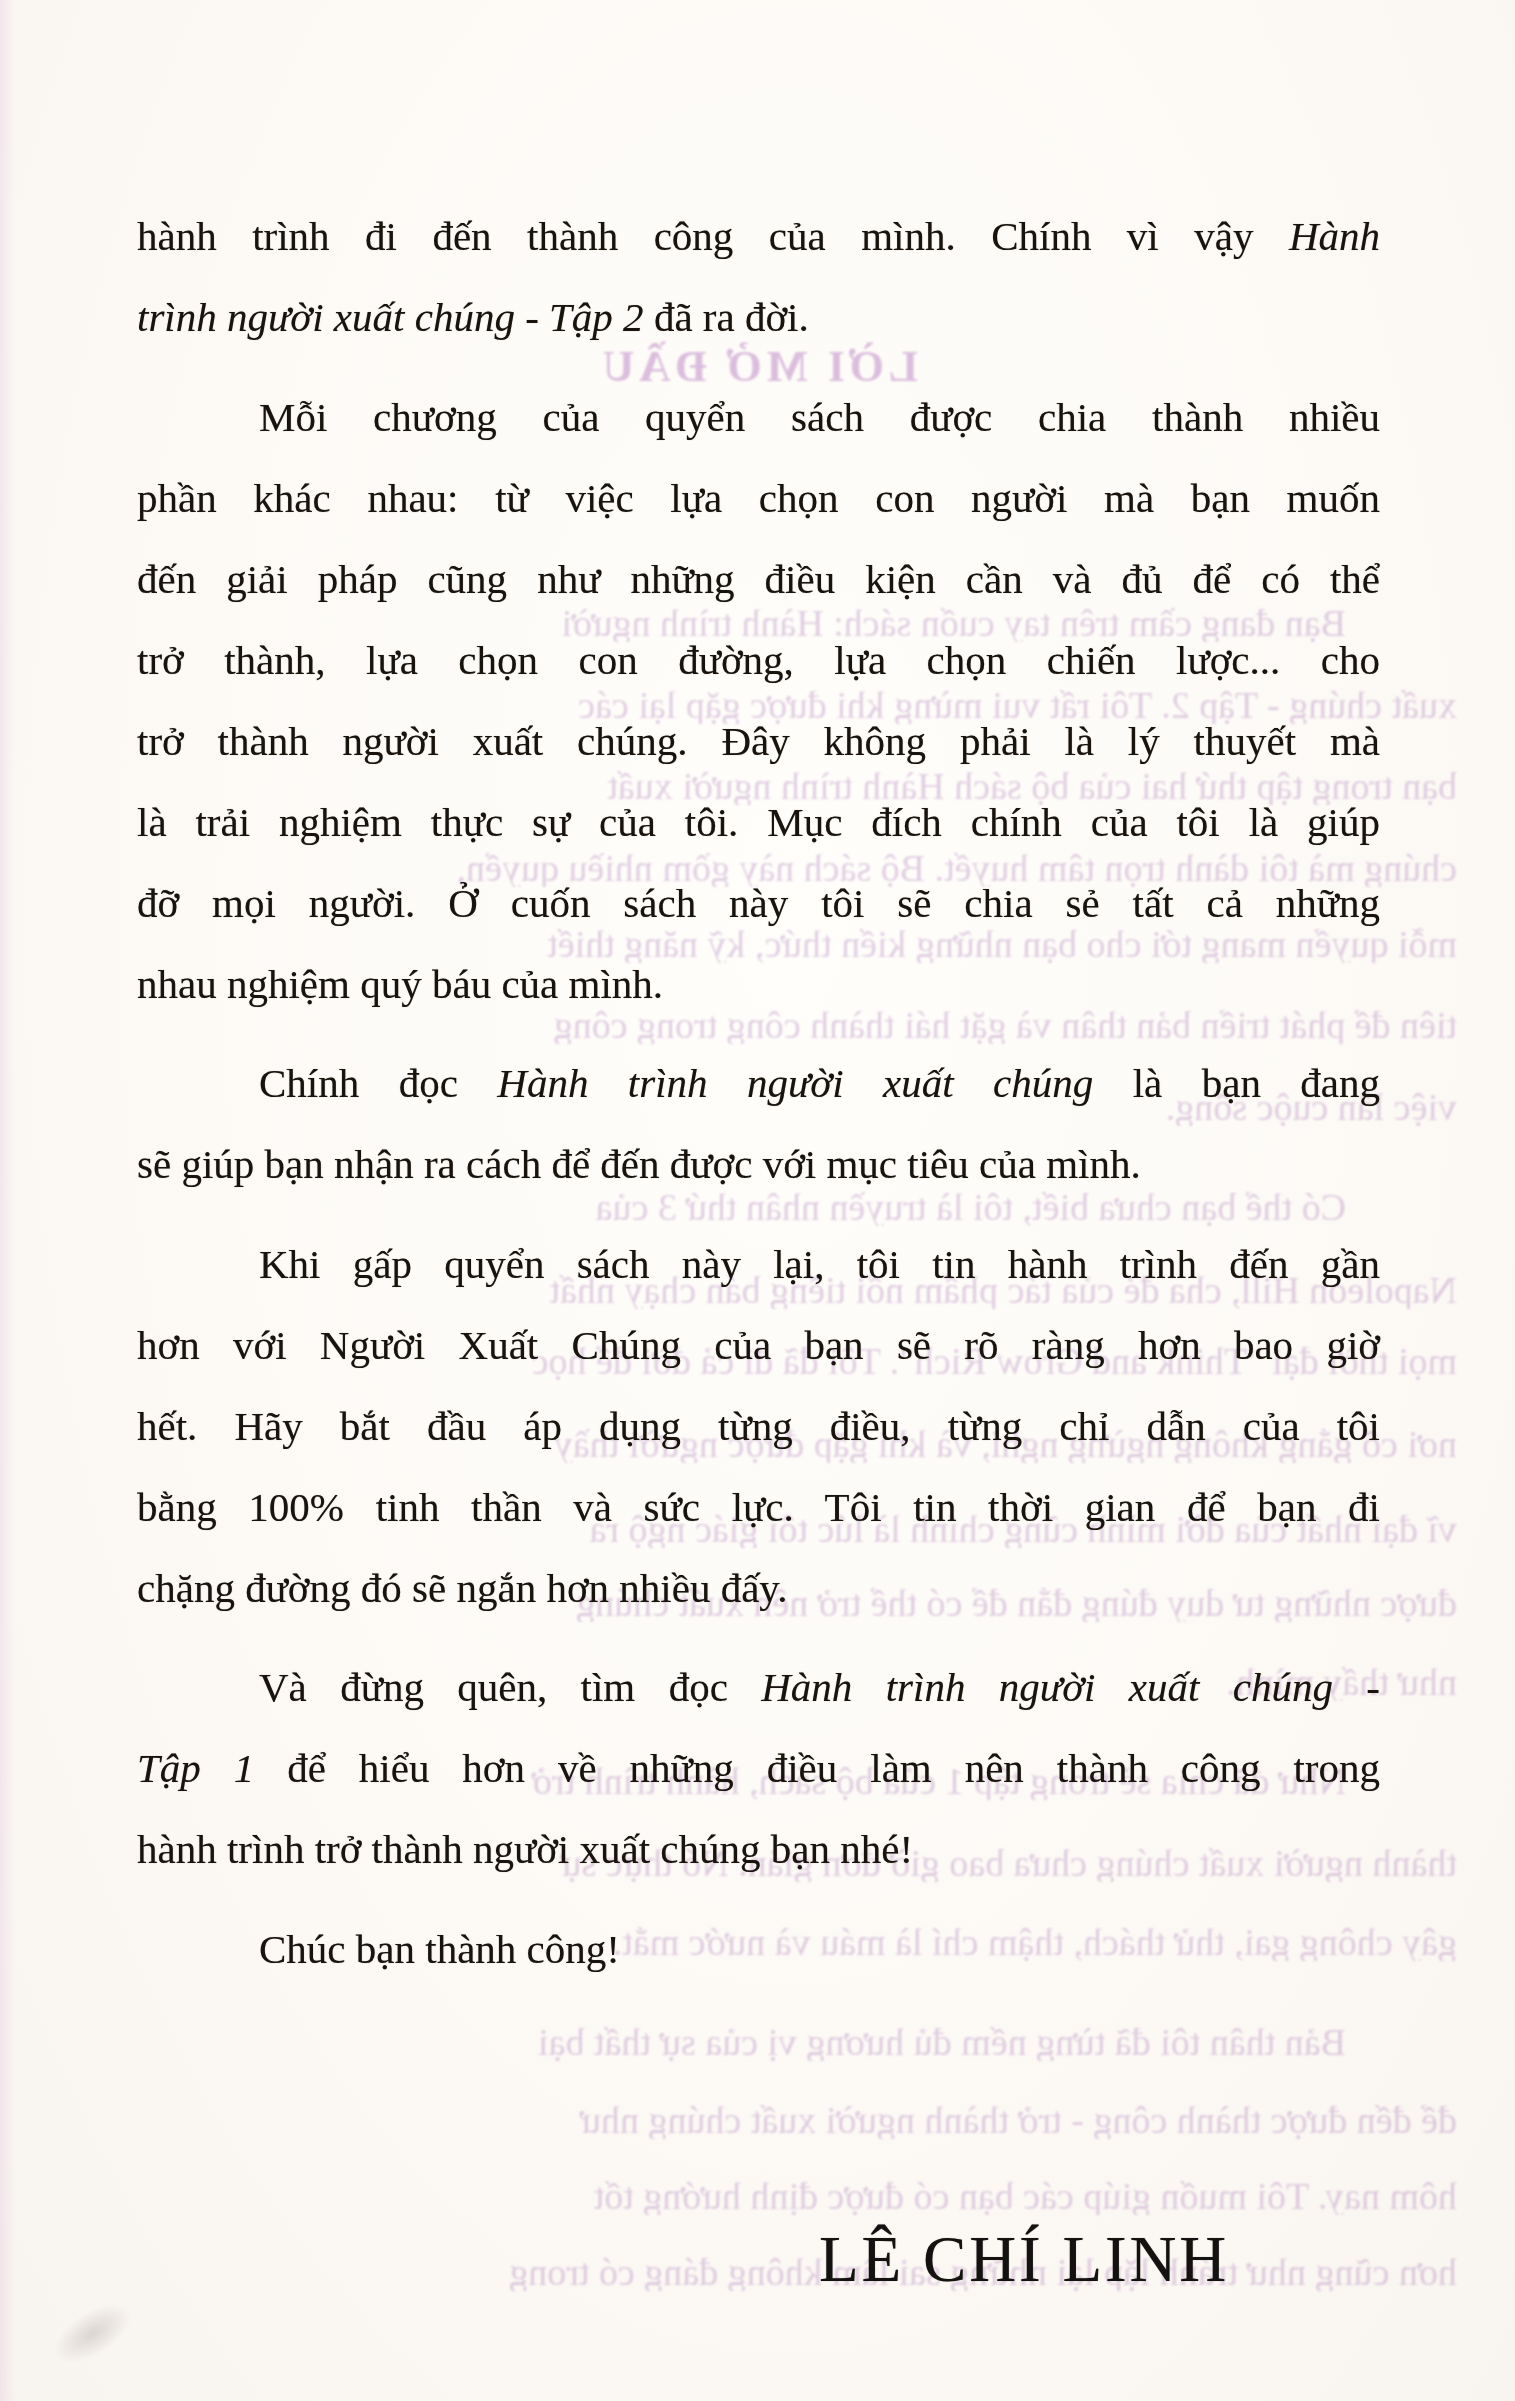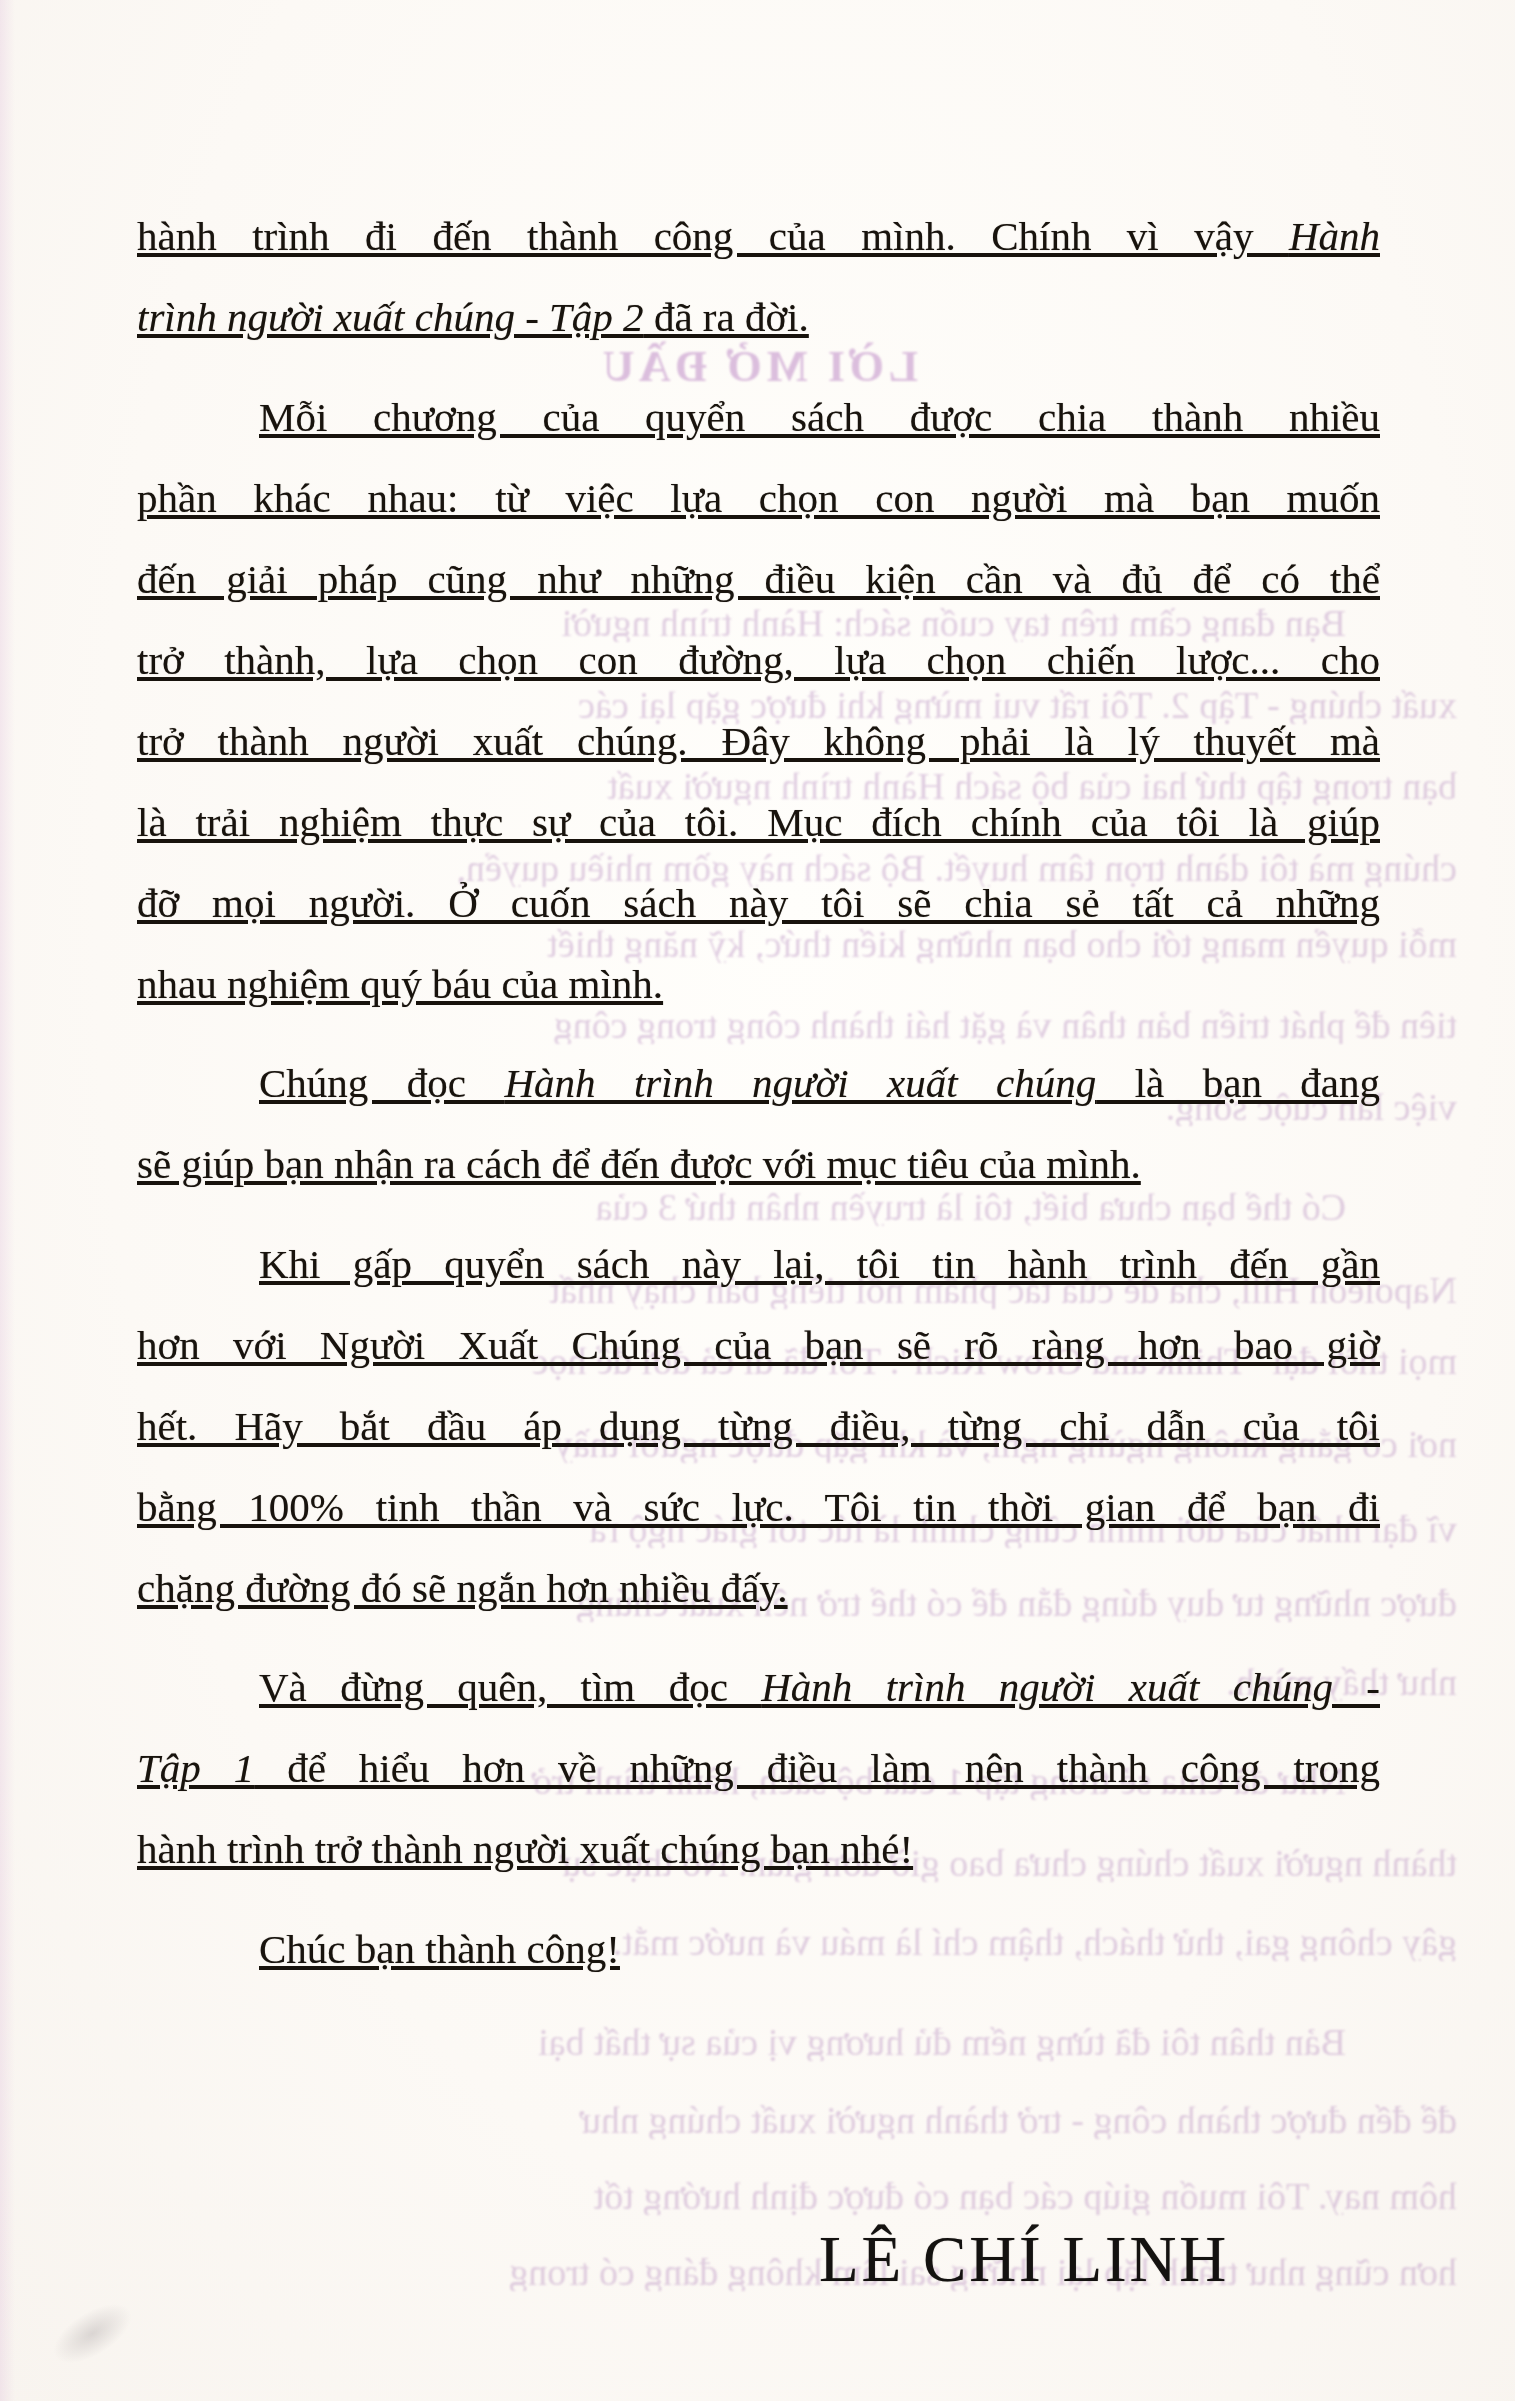--- a/index.html
+++ b/index.html
@@ -6,21 +6,20 @@
   .page{
     position:relative;width:1516px;height:2401px;overflow:hidden;
     background:radial-gradient(ellipse at 52% 38%, #fffefb 0%, #fcf9f5 62%, #f8f4ef 100%);
     font-family:"Liberation Serif","DejaVu Serif",serif;
   }
   
   .text-block{
     position:absolute;left:137px;top:196px;width:1243px;
     font-size:41px;line-height:81px;color:#18130d;
     text-shadow:0 0 0.9px rgba(25,18,10,0.45);
-    text-decoration:underline;
   }
   .para{margin:0;}
   .para + .para{margin-top:18.5px;}
   .line{text-align:justify;text-align-last:justify;}
   .line.end{text-align-last:left;}
   .line.ind{text-indent:122px;}
   .it{font-style:italic;}
   
   .signature{
     position:absolute;left:819px;top:2222px;
@@ -93,21 +92,21 @@
         <div class="line ind"><span>Mỗi chương của quyển sách được chia thành nhiều</span></div>
         <div class="line"><span>phần khác nhau: từ việc lựa chọn con người mà bạn muốn</span></div>
         <div class="line"><span>đến giải pháp cũng như những điều kiện cần và đủ để có thể</span></div>
         <div class="line"><span>trở thành, lựa chọn con đường, lựa chọn chiến lược... cho</span></div>
         <div class="line"><span>trở thành người xuất chúng. Đây không phải là lý thuyết mà</span></div>
         <div class="line"><span>là trải nghiệm thực sự của tôi. Mục đích chính của tôi là giúp</span></div>
         <div class="line"><span>đỡ mọi người. Ở cuốn sách này tôi sẽ chia sẻ tất cả những</span></div>
         <div class="line end"><span>nhau nghiệm quý báu của mình.</span></div>
       </div>
       <div class="para">
-        <div class="line ind"><span>Chúng đọc </span><span class="it">Hành trình người xuất chúng</span><span> là bạn đang</span></div>
+        <div class="line ind"><span>Chính đọc </span><span class="it">Hành trình người xuất chúng</span><span> là bạn đang</span></div>
         <div class="line end"><span>sẽ giúp bạn nhận ra cách để đến được với mục tiêu của mình.</span></div>
       </div>
       <div class="para">
         <div class="line ind"><span>Khi gấp quyển sách này lại, tôi tin hành trình đến gần</span></div>
         <div class="line"><span>hơn với Người Xuất Chúng của bạn sẽ rõ ràng hơn bao giờ</span></div>
         <div class="line"><span>hết. Hãy bắt đầu áp dụng từng điều, từng chỉ dẫn của tôi</span></div>
         <div class="line"><span>bằng 100% tinh thần và sức lực. Tôi tin thời gian để bạn đi</span></div>
         <div class="line end"><span>chặng đường đó sẽ ngắn hơn nhiều đấy.</span></div>
       </div>
       <div class="para">

